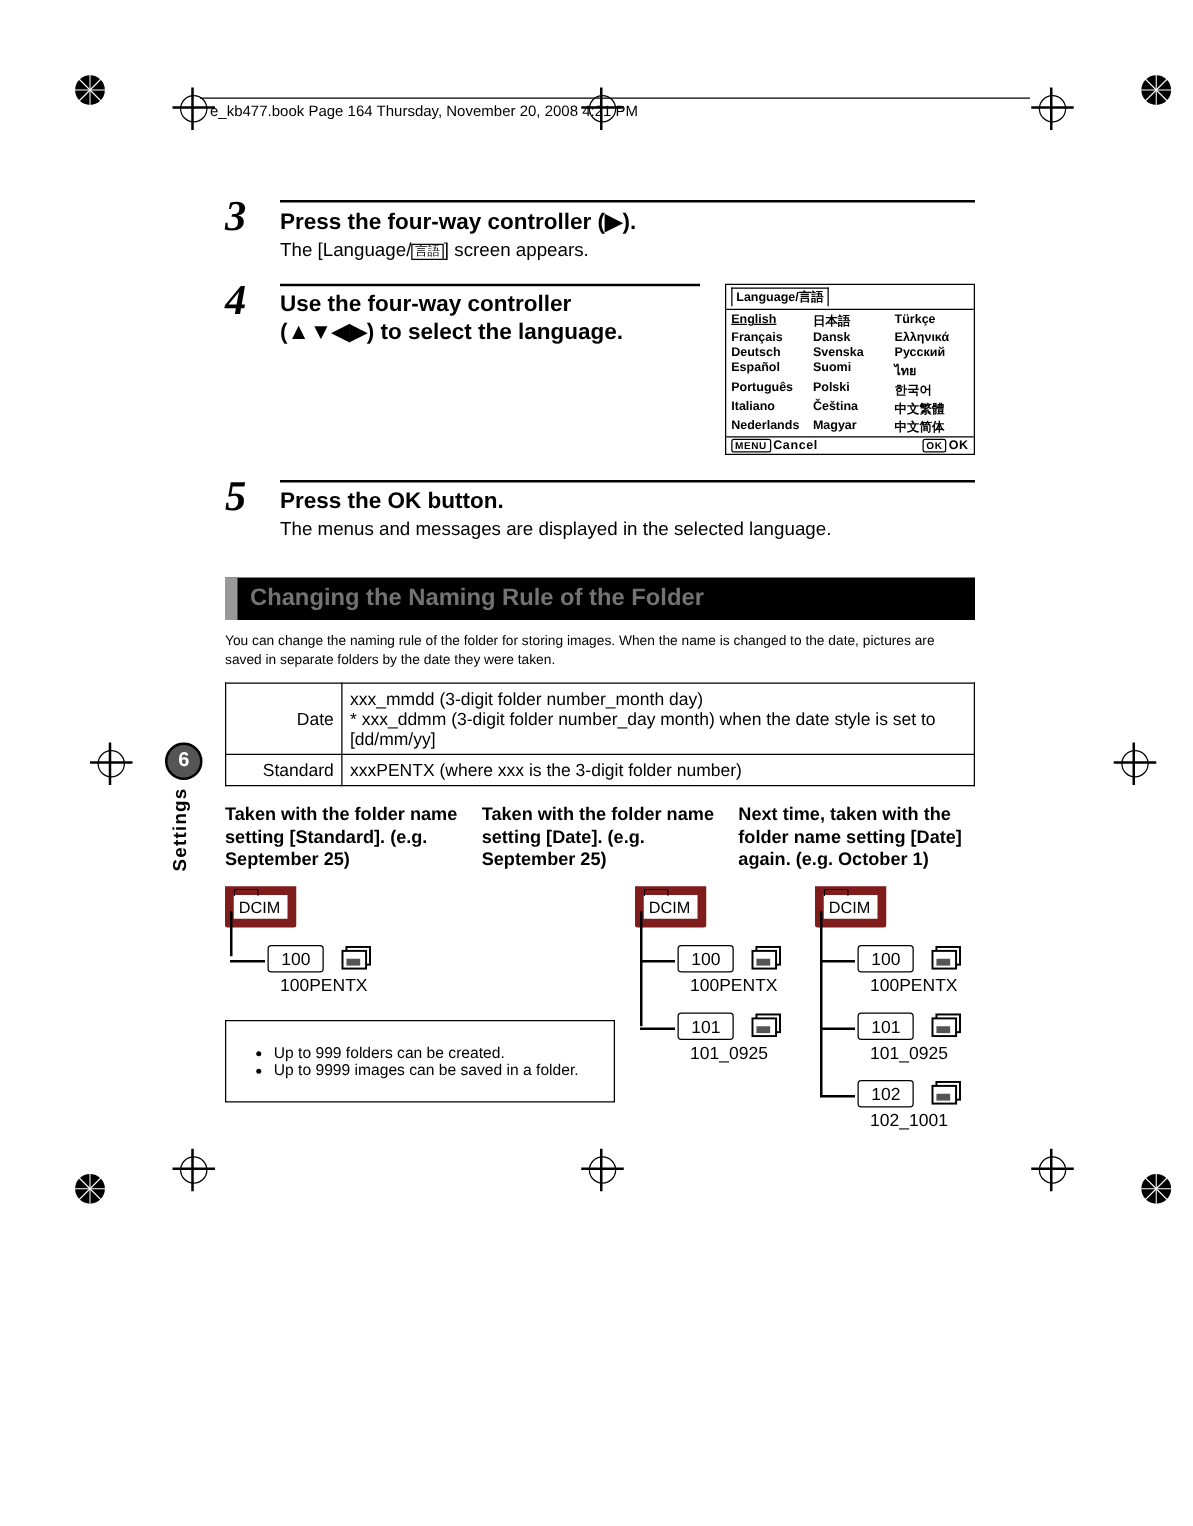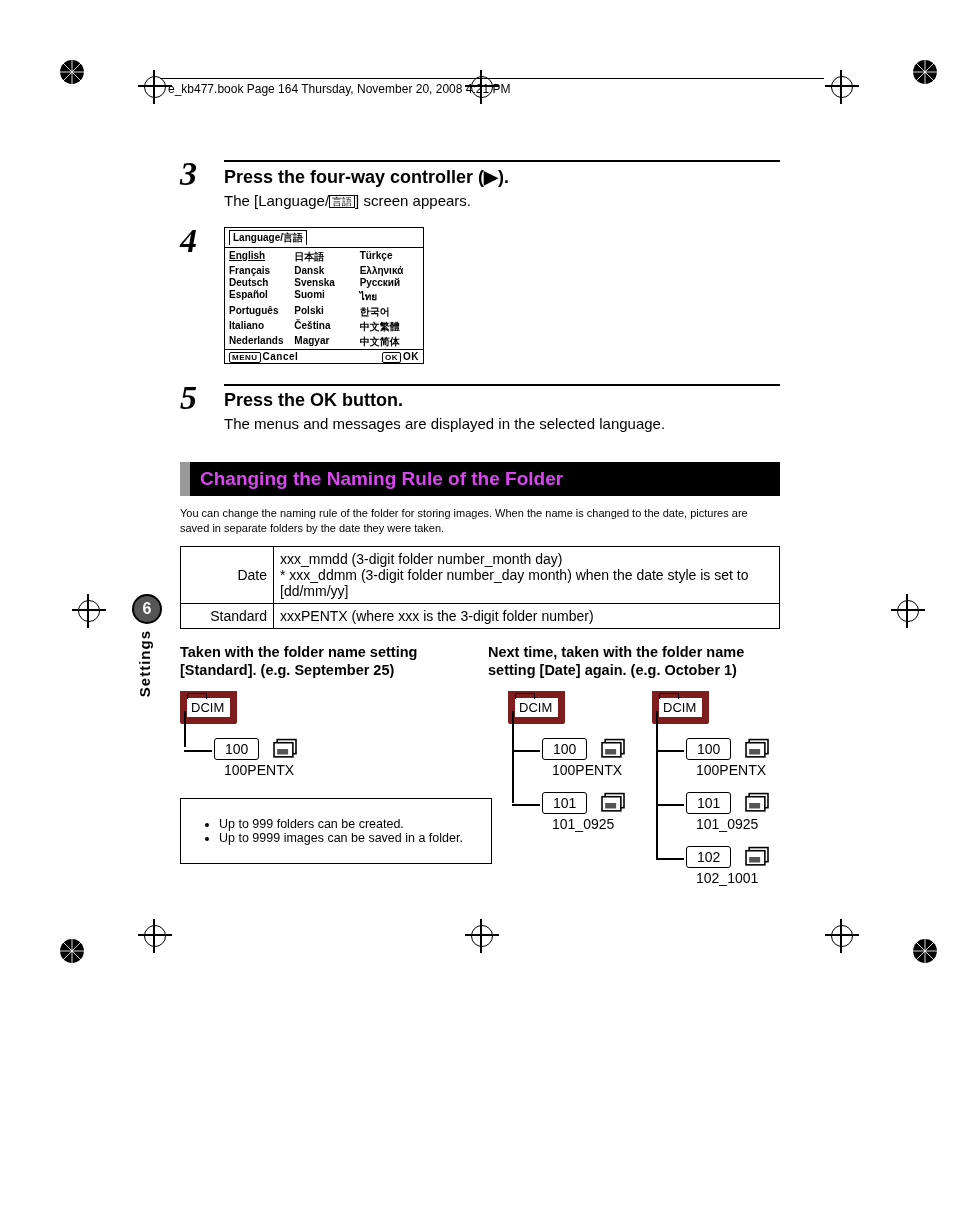--- a/index.html
+++ b/index.html
@@ -119,21 +119,21 @@
   }
   .lang-footer .btn {
     border: 1px solid #000;
     font-size: 8px;
     padding: 0 2px;
     margin-right: 2px;
     border-radius: 2px;
   }
   .section-bar {
     background: #000;
-    color: #d946ef;
+    color: #737373;
     font-weight: bold;
     font-size: 19px;
     padding: 6px 10px;
     border-left: 10px solid #999;
     margin-top: 24px;
     margin-bottom: 10px;
   }
   .para {
     font-size: 11px;
     line-height: 1.35;
@@ -377,20 +377,28 @@
         </div>
         <div class="step-desc">
           <span>The [Language/</span><span class="langchar">言語</span><span>] screen appears.</span>
         </div>
       </div>
     </div>
 
     <div class="step">
       <div class="step-num">4</div>
       <div class="step-body step4-row">
+        <div style="flex:1;">
+          <div class="step-title" style="border-top:2px solid #000;">
+            <div>Use the four-way controller</div>
+            <div>
+              <span>(</span><span class="tri">▲</span><span class="tri">▼</span><span class="tri">◀</span><span class="tri">▶</span><span>) to select the language.</span>
+            </div>
+          </div>
+        </div>
         <div class="lang-panel">
           <div class="lang-header">
             <span class="tab">Language/言語</span>
           </div>
           <div class="lang-grid">
             <span class="lang-sel">English</span>
             <span>日本語</span>
             <span>Türkçe</span>
             <span>Français</span>
             <span>Dansk</span>
@@ -443,20 +451,21 @@
       </tr>
       <tr>
         <td>Standard</td>
         <td>xxxPENTX (where xxx is the 3-digit folder number)</td>
       </tr>
     </tbody>
       </table>
 
     <div class="examples-row">
       <div class="example-col">Taken with the folder name setting [Standard]. (e.g. September 25)</div>
+      <div class="example-col">Taken with the folder name setting [Date]. (e.g. September 25)</div>
       <div class="example-col">Next time, taken with the folder name setting [Date] again. (e.g. October 1)</div>
     </div>
 
     <div class="tree-row">
 
       <div class="tree-col">
         <div class="tree-wrap">
           <span class="dcim-box">DCIM</span>
           <div class="vline" style="height:36px;"></div>
           <div class="folder-row">

